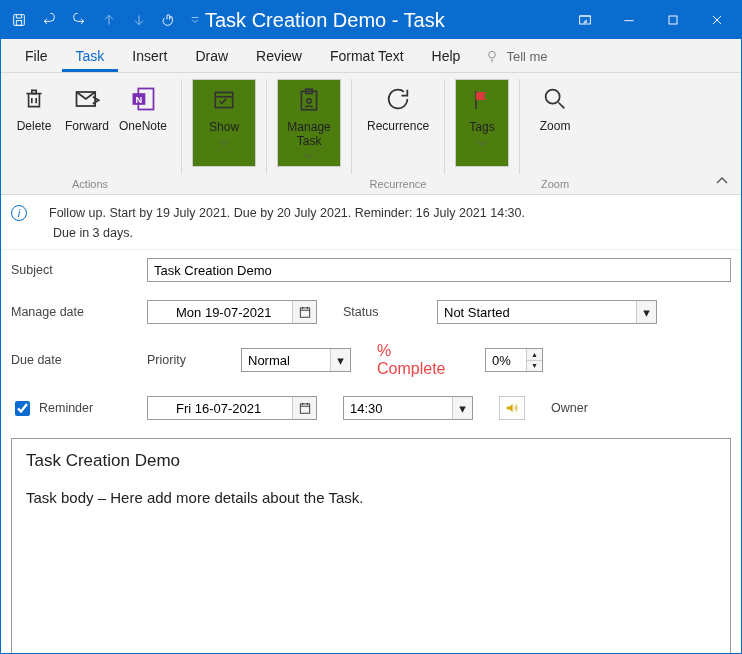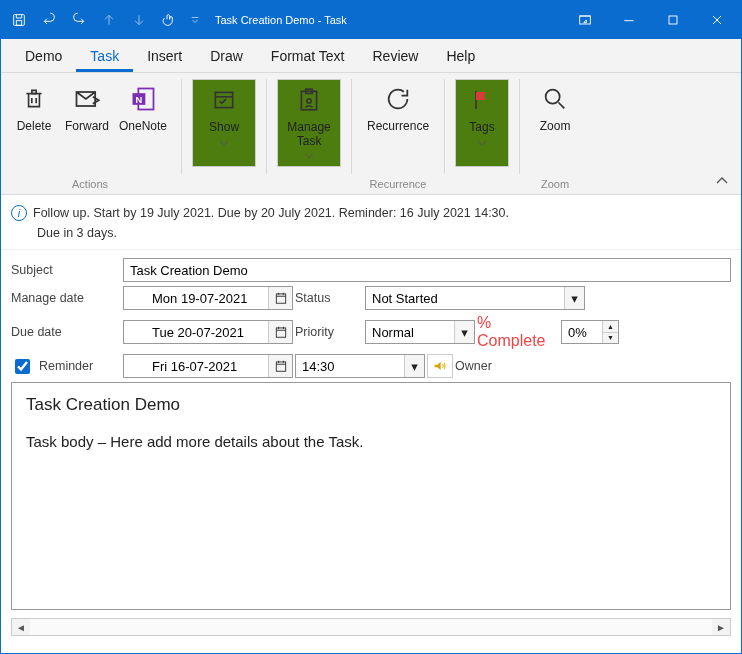--- a/index.html
+++ b/index.html
@@ -4,21 +4,21 @@
 <style>
   * { box-sizing: border-box; }
   html, body { margin: 0; padding: 0; font-family: "Segoe UI", Arial, sans-serif; font-size: 13px; color: #222; }
   body { width: 742px; height: 654px; background: #fff; border: 1px solid #0a6ccf; position: relative; }
 
   
   .titlebar { height: 38px; background: #0a6ccf; display: flex; align-items: center; color: #fff; padding: 0 4px; }
   .tb-left { display: flex; align-items: center; gap: 2px; }
   .tb-icon { width: 28px; height: 28px; display: flex; align-items: center; justify-content: center; cursor: pointer; }
   .tb-spacer { flex: 1; }
-  .tb-title { font-size: 11px; margin-left: 10px; white-space: nowrap; }
+  .tb-title { font-size: 20px; white-space: nowrap; }
   .tb-win { display: flex; align-items: center; gap: 4px; }
   .tb-win .tb-icon { width: 40px; height: 30px; }
   svg.ico { width: 16px; height: 16px; stroke: currentColor; fill: none; stroke-width: 1.4; }
 
   
   .menubar { height: 34px; background: #f3f3f3; border-bottom: 1px solid #d9d9d9; display: flex; align-items: flex-end; padding: 0 10px; }
   .menu-item { padding: 6px 14px 8px; font-size: 14px; cursor: pointer; }
   .menu-item.active { color: #0a6ccf; border-bottom: 3px solid #0a6ccf; font-weight: 500; padding-bottom: 5px; }
   .menu-tell { display: flex; align-items: center; gap: 6px; padding: 6px 10px 8px; color: #666; }
 
@@ -30,26 +30,26 @@
   .rsep { width: 1px; background: #d9d9d9; height: 95px; margin: 0 4px; }
   .rbtn { display: flex; flex-direction: column; align-items: center; justify-content: flex-start; padding: 4px 4px 2px; min-width: 50px; cursor: pointer; text-align: center; font-size: 12px; line-height: 1.2; height: 88px; }
   .rbtn.hasborder { border: 1px solid #ccc; background: #4d7c0f; min-width: 64px; }
   .rbtn .ricon { width: 32px; height: 32px; display: flex; align-items: center; justify-content: center; margin-bottom: 4px; }
   .rbtn .rlbl { min-height: 16px; }
   .rbtn .chev { width: 10px; height: 10px; margin-top: 2px; }
   .ribbon-collapse { position: absolute; bottom: 4px; right: 8px; width: 22px; height: 18px; display: flex; align-items: center; justify-content: center; cursor: pointer; }
 
   
   .infobar { padding: 8px 10px 6px; font-size: 12.5px; color: #333; display: flex; align-items: flex-start; gap: 6px; border-bottom: 1px solid #eee; }
-  .infobar .info-text { line-height: 1.6; }
+  .infobar .info-text { line-height: 1.6; margin-left: 16px; }
   .info-icon { width: 16px; height: 16px; border: 1.2px solid #0a6ccf; border-radius: 50%; display: flex; align-items: center; justify-content: center; color: #0a6ccf; font-size: 11px; font-style: italic; margin-top: 2px; flex-shrink: 0; }
 
   
   .form { padding: 8px 10px 0; }
-  .form-row { display: flex; align-items: center; margin-bottom: 4px; gap: 2px; }
+  .form-row { display: flex; align-items: center; margin-bottom: 18px; gap: 26px; }
   .form-label { width: 110px; font-size: 12.5px; color: #444; display: flex; align-items: center; gap: 6px; }
   .form-input { border: 1px solid #999; background: #fff; height: 24px; padding: 0 6px; font-size: 13px; font-family: inherit; }
   .subject-input { flex: 1; }
   .date-wrap { position: relative; width: 170px; }
   .date-wrap input { width: 100%; padding-right: 28px; padding-left: 28px; }
   .date-wrap .cal-btn { position: absolute; right: 1px; top: 1px; width: 24px; height: 22px; background: #f5f5f5; border-left: 1px solid #ccc; display: flex; align-items: center; justify-content: center; cursor: pointer; }
   .sel-wrap { position: relative; }
   .sel-wrap select, .sel-wrap input { width: 100%; padding-right: 24px; }
   .sel-wrap .dd-btn { position: absolute; right: 1px; top: 1px; width: 20px; height: 22px; background: #f5f5f5; border-left: 1px solid #ccc; display: flex; align-items: center; justify-content: center; cursor: pointer; pointer-events: none; }
   .sublabel { width: 68px; font-size: 12.5px; color: #444; }
@@ -141,27 +141,34 @@
     </div>
     <div class="tb-icon">
       <svg class="ico" viewBox="0 0 24 24">
           <path d="M6 6l12 12M18 6L6 18"></path>
         </svg>
     </div>
   </div>
 </div>
 
 <div class="menubar">
-  <div class="menu-item">Demo</div>
+  <div class="menu-item">File</div>
   <div class="menu-item active">Task</div>
   <div class="menu-item">Insert</div>
   <div class="menu-item">Draw</div>
+  <div class="menu-item">Review</div>
   <div class="menu-item">Format Text</div>
-  <div class="menu-item">Review</div>
   <div class="menu-item">Help</div>
+  <div class="menu-tell">
+    <svg class="ico" viewBox="0 0 24 24" style="stroke:#888">
+        <circle cx="12" cy="10" r="5"></circle>
+        <path d="M10 18h4M11 21h2"></path>
+      </svg>
+    <span>Tell me</span>
+  </div>
 </div>
 
 <div class="ribbon">
 
   <div class="ribbon-group">
     <div class="ribbon-group-inner">
       <div class="rbtn">
         <div class="ricon">
           <svg viewBox="0 0 24 24" width="26" height="26" fill="none" stroke="#333" stroke-width="1.5">
               <path d="M5 7h14"></path>
@@ -329,29 +336,20 @@
     </div>
     <div class="sublabel">Status</div>
     <div class="sel-wrap" style="width:220px">
       <input class="form-input" readonly="" value="Not Started" style="">
       <div class="dd-btn">▾</div>
     </div>
   </div>
 
   <div class="form-row">
     <div class="form-label">Due date</div>
-    <div class="date-wrap">
-      <input class="form-input" value="Tue 20-07-2021" style="">
-      <div class="cal-btn">
-        <svg viewBox="0 0 24 24" width="14" height="14" fill="none" stroke="#333" stroke-width="1.6">
-            <rect x="4" y="5" width="16" height="16"></rect>
-            <path d="M4 9h16M8 3v4M16 3v4"></path>
-          </svg>
-      </div>
-    </div>
     <div class="sublabel">Priority</div>
     <div class="sel-wrap" style="width:110px">
       <input class="form-input" readonly="" value="Normal" style="">
       <div class="dd-btn">▾</div>
     </div>
     <div style="width:82px;font-size:16px;color:#ef4444">% Complete</div>
     <div class="spinner">
       <input class="form-input" value="0%" style="">
       <div class="spin">
         <div>▲</div>

